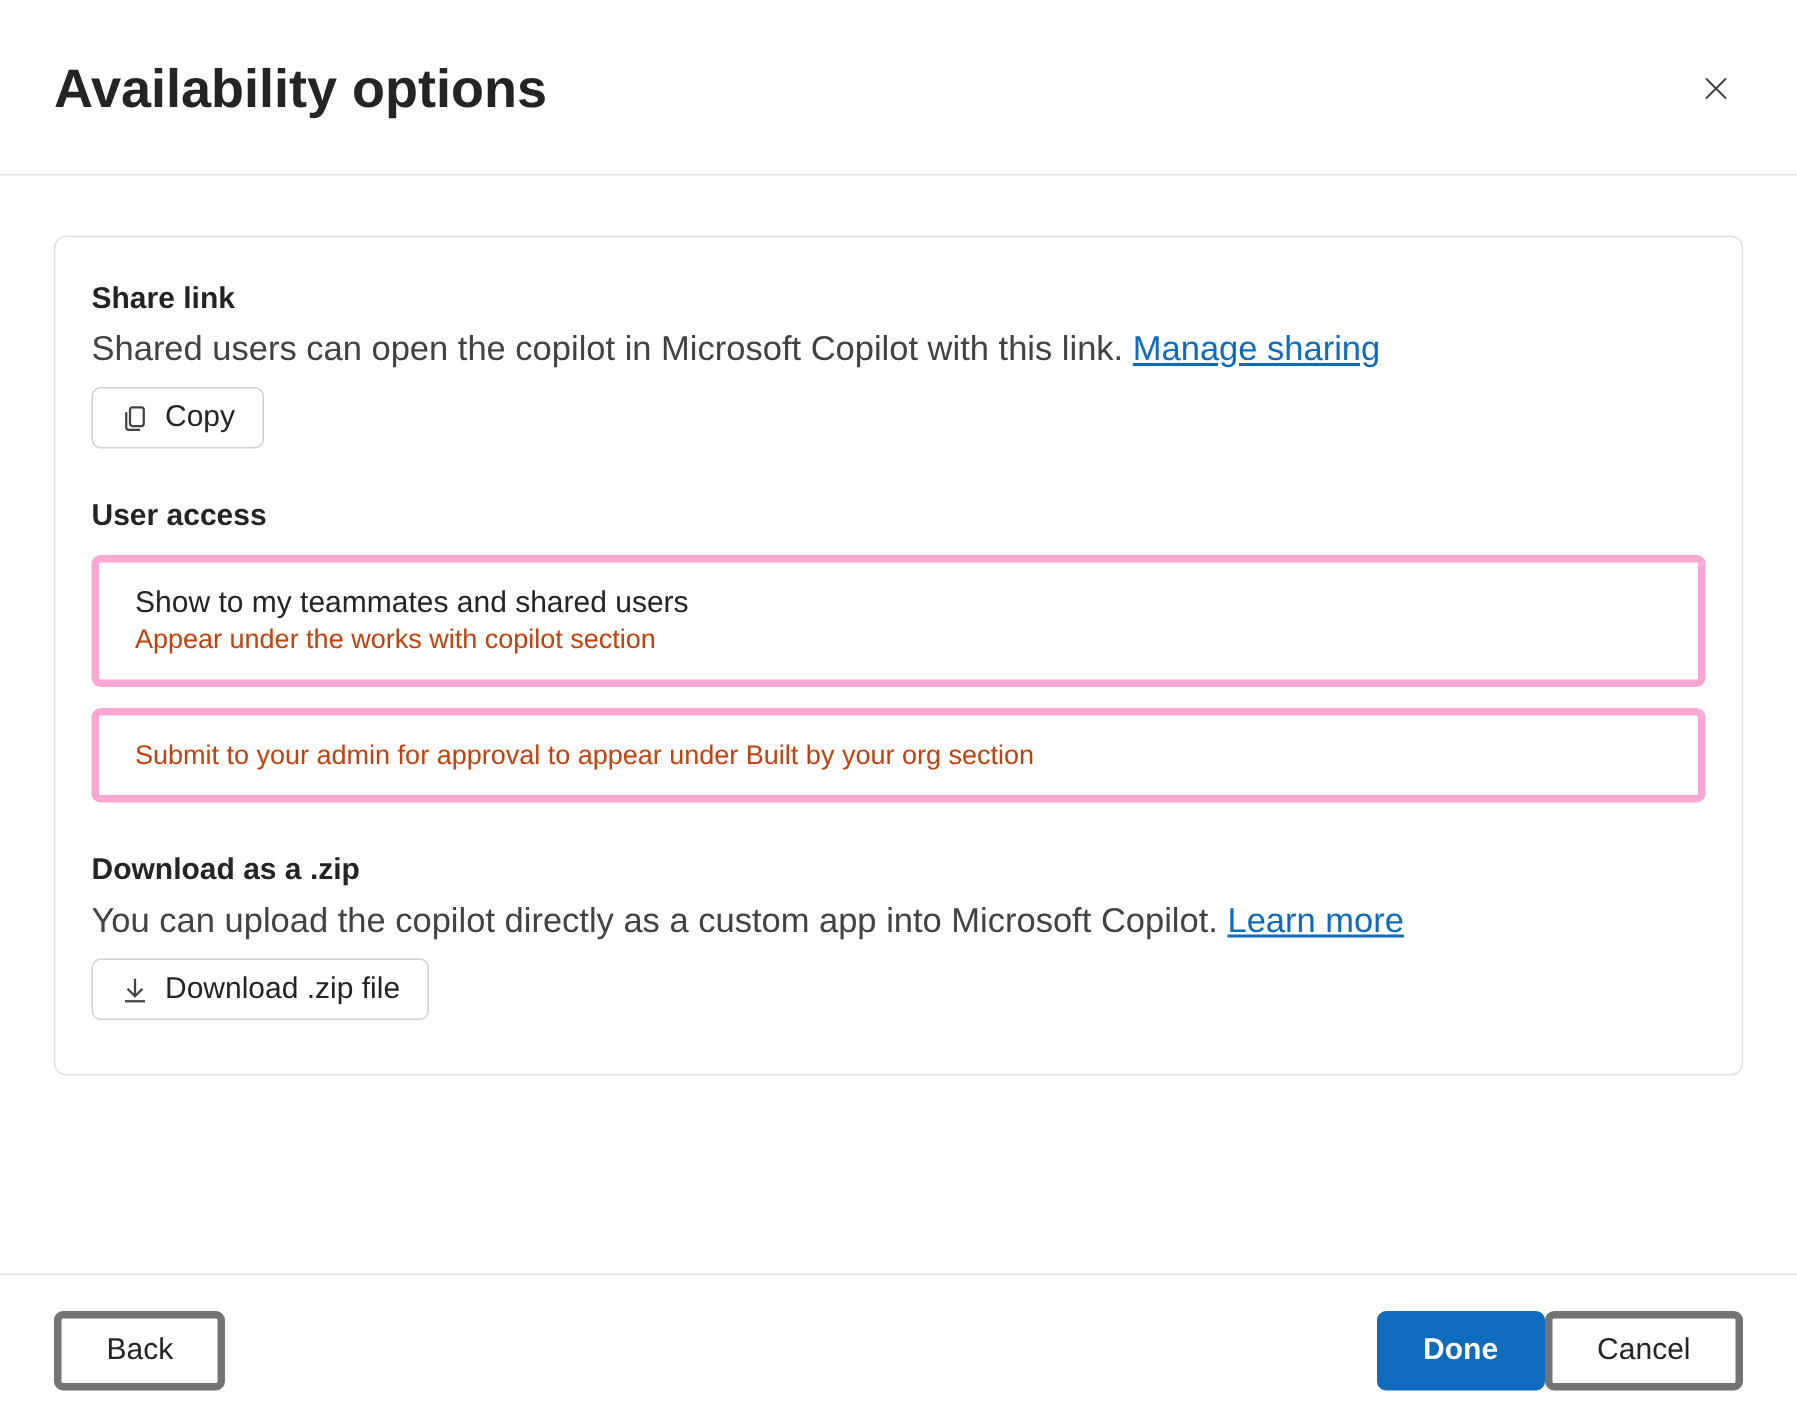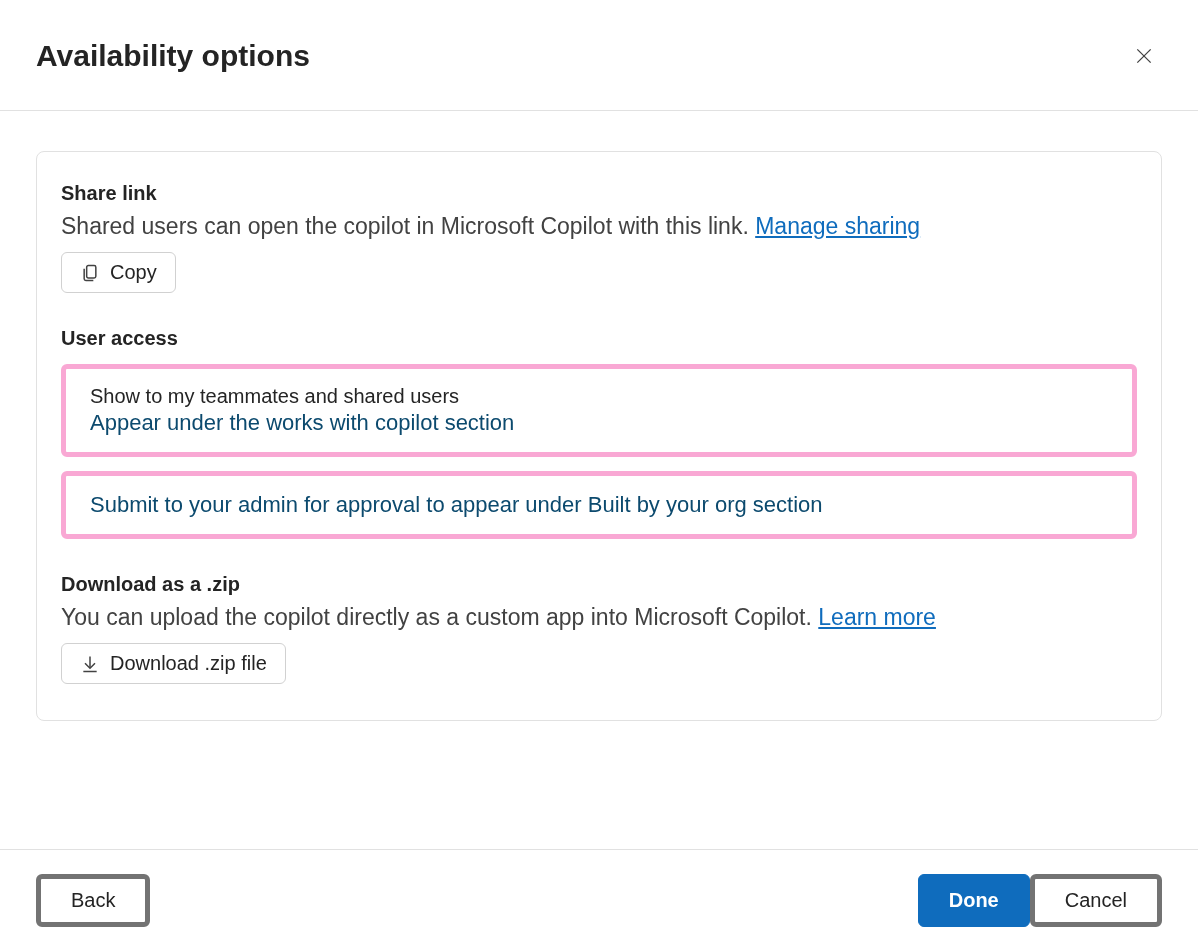--- a/index.html
+++ b/index.html
@@ -17,21 +17,21 @@
       overflow: hidden;
     }
     .header {
       display: flex;
       justify-content: space-between;
       align-items: center;
       padding: 38px 36px 36px 36px;
       border-bottom: 1px solid #e1e1e1;
     }
     .dialog-title {
-      font-size: 30px;
+      font-size: 36px;
       font-weight: 600;
       color: #242424;
     }
     .close-btn {
       background: none;
       border: none;
       cursor: pointer;
       padding: 8px;
       display: flex;
       align-items: center;
@@ -93,22 +93,22 @@
       margin-top: 14px;
       cursor: pointer;
       background: #ffffff;
     }
     .access-option-title {
       font-size: 20px;
       color: #242424;
       margin-bottom: 2px;
     }
     .access-option-desc {
-      font-size: 22px;
-      color: #0c4a6e;
+      font-size: 18px;
+      color: #c2410c;
     }
     .no-mb {
       margin-bottom: 0;
     }
     .footer {
       border-top: 1px solid #e1e1e1;
       padding: 24px 36px;
       display: flex;
       justify-content: space-between;
       align-items: center;

